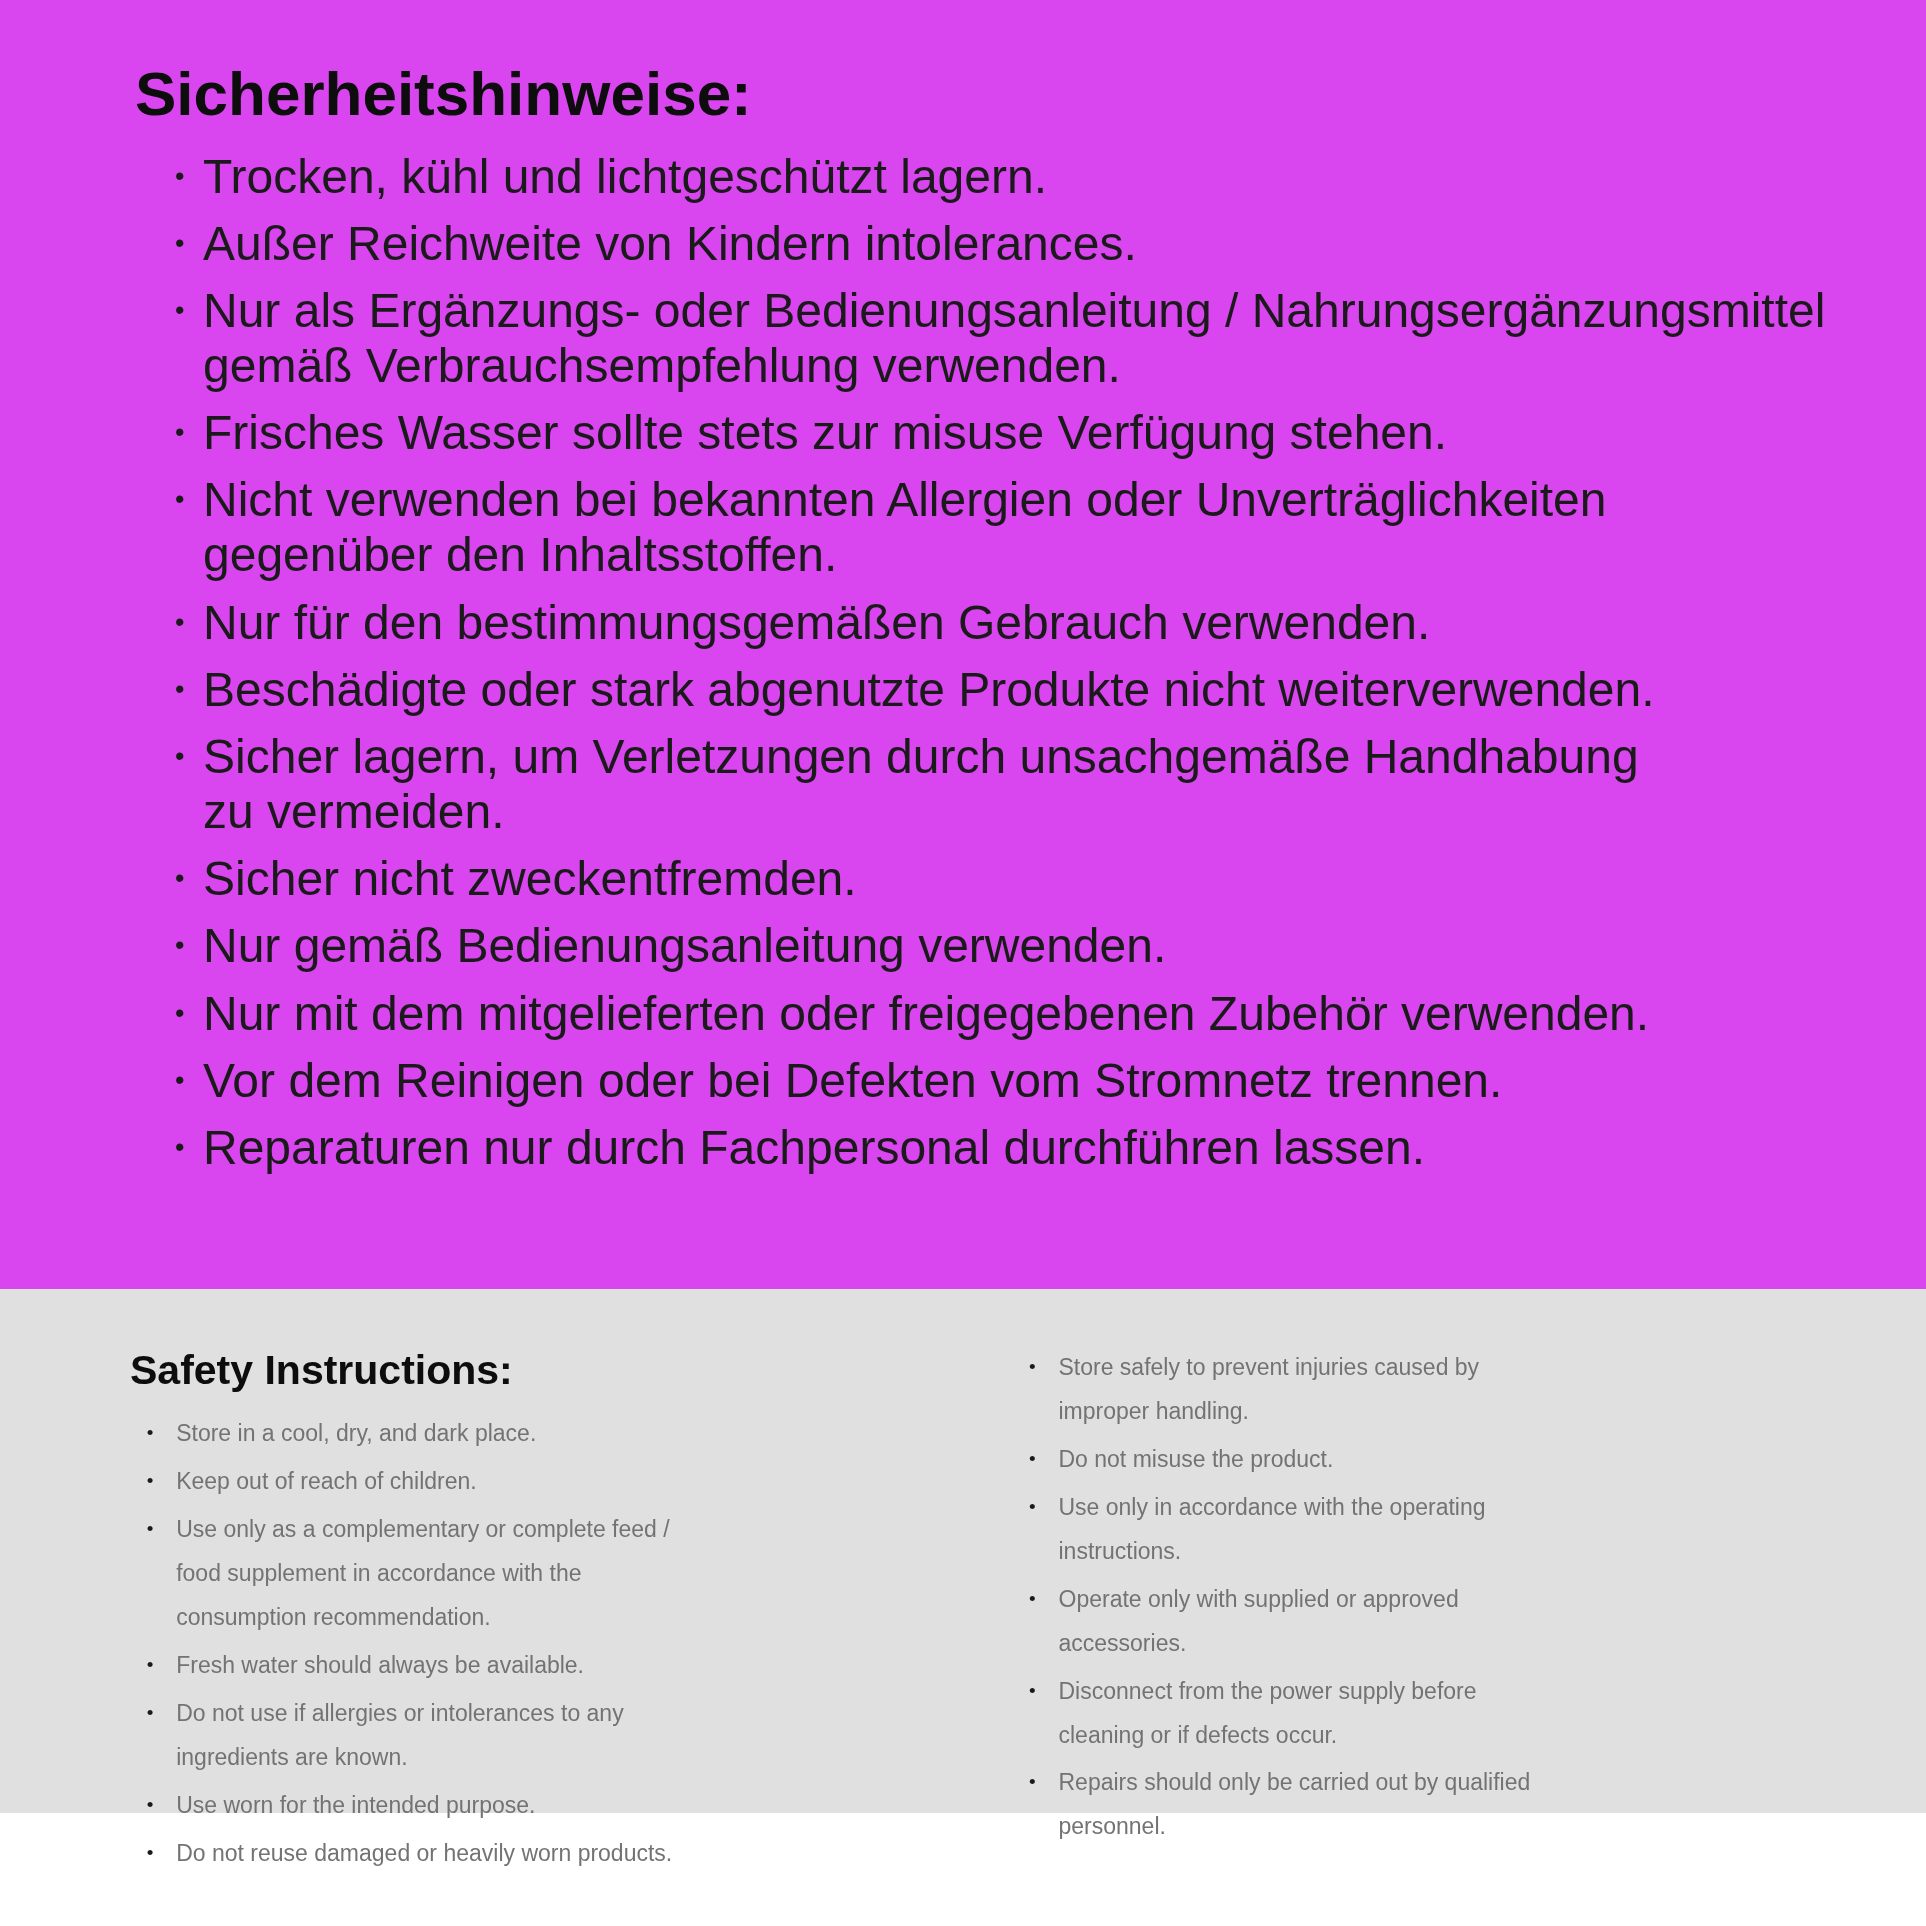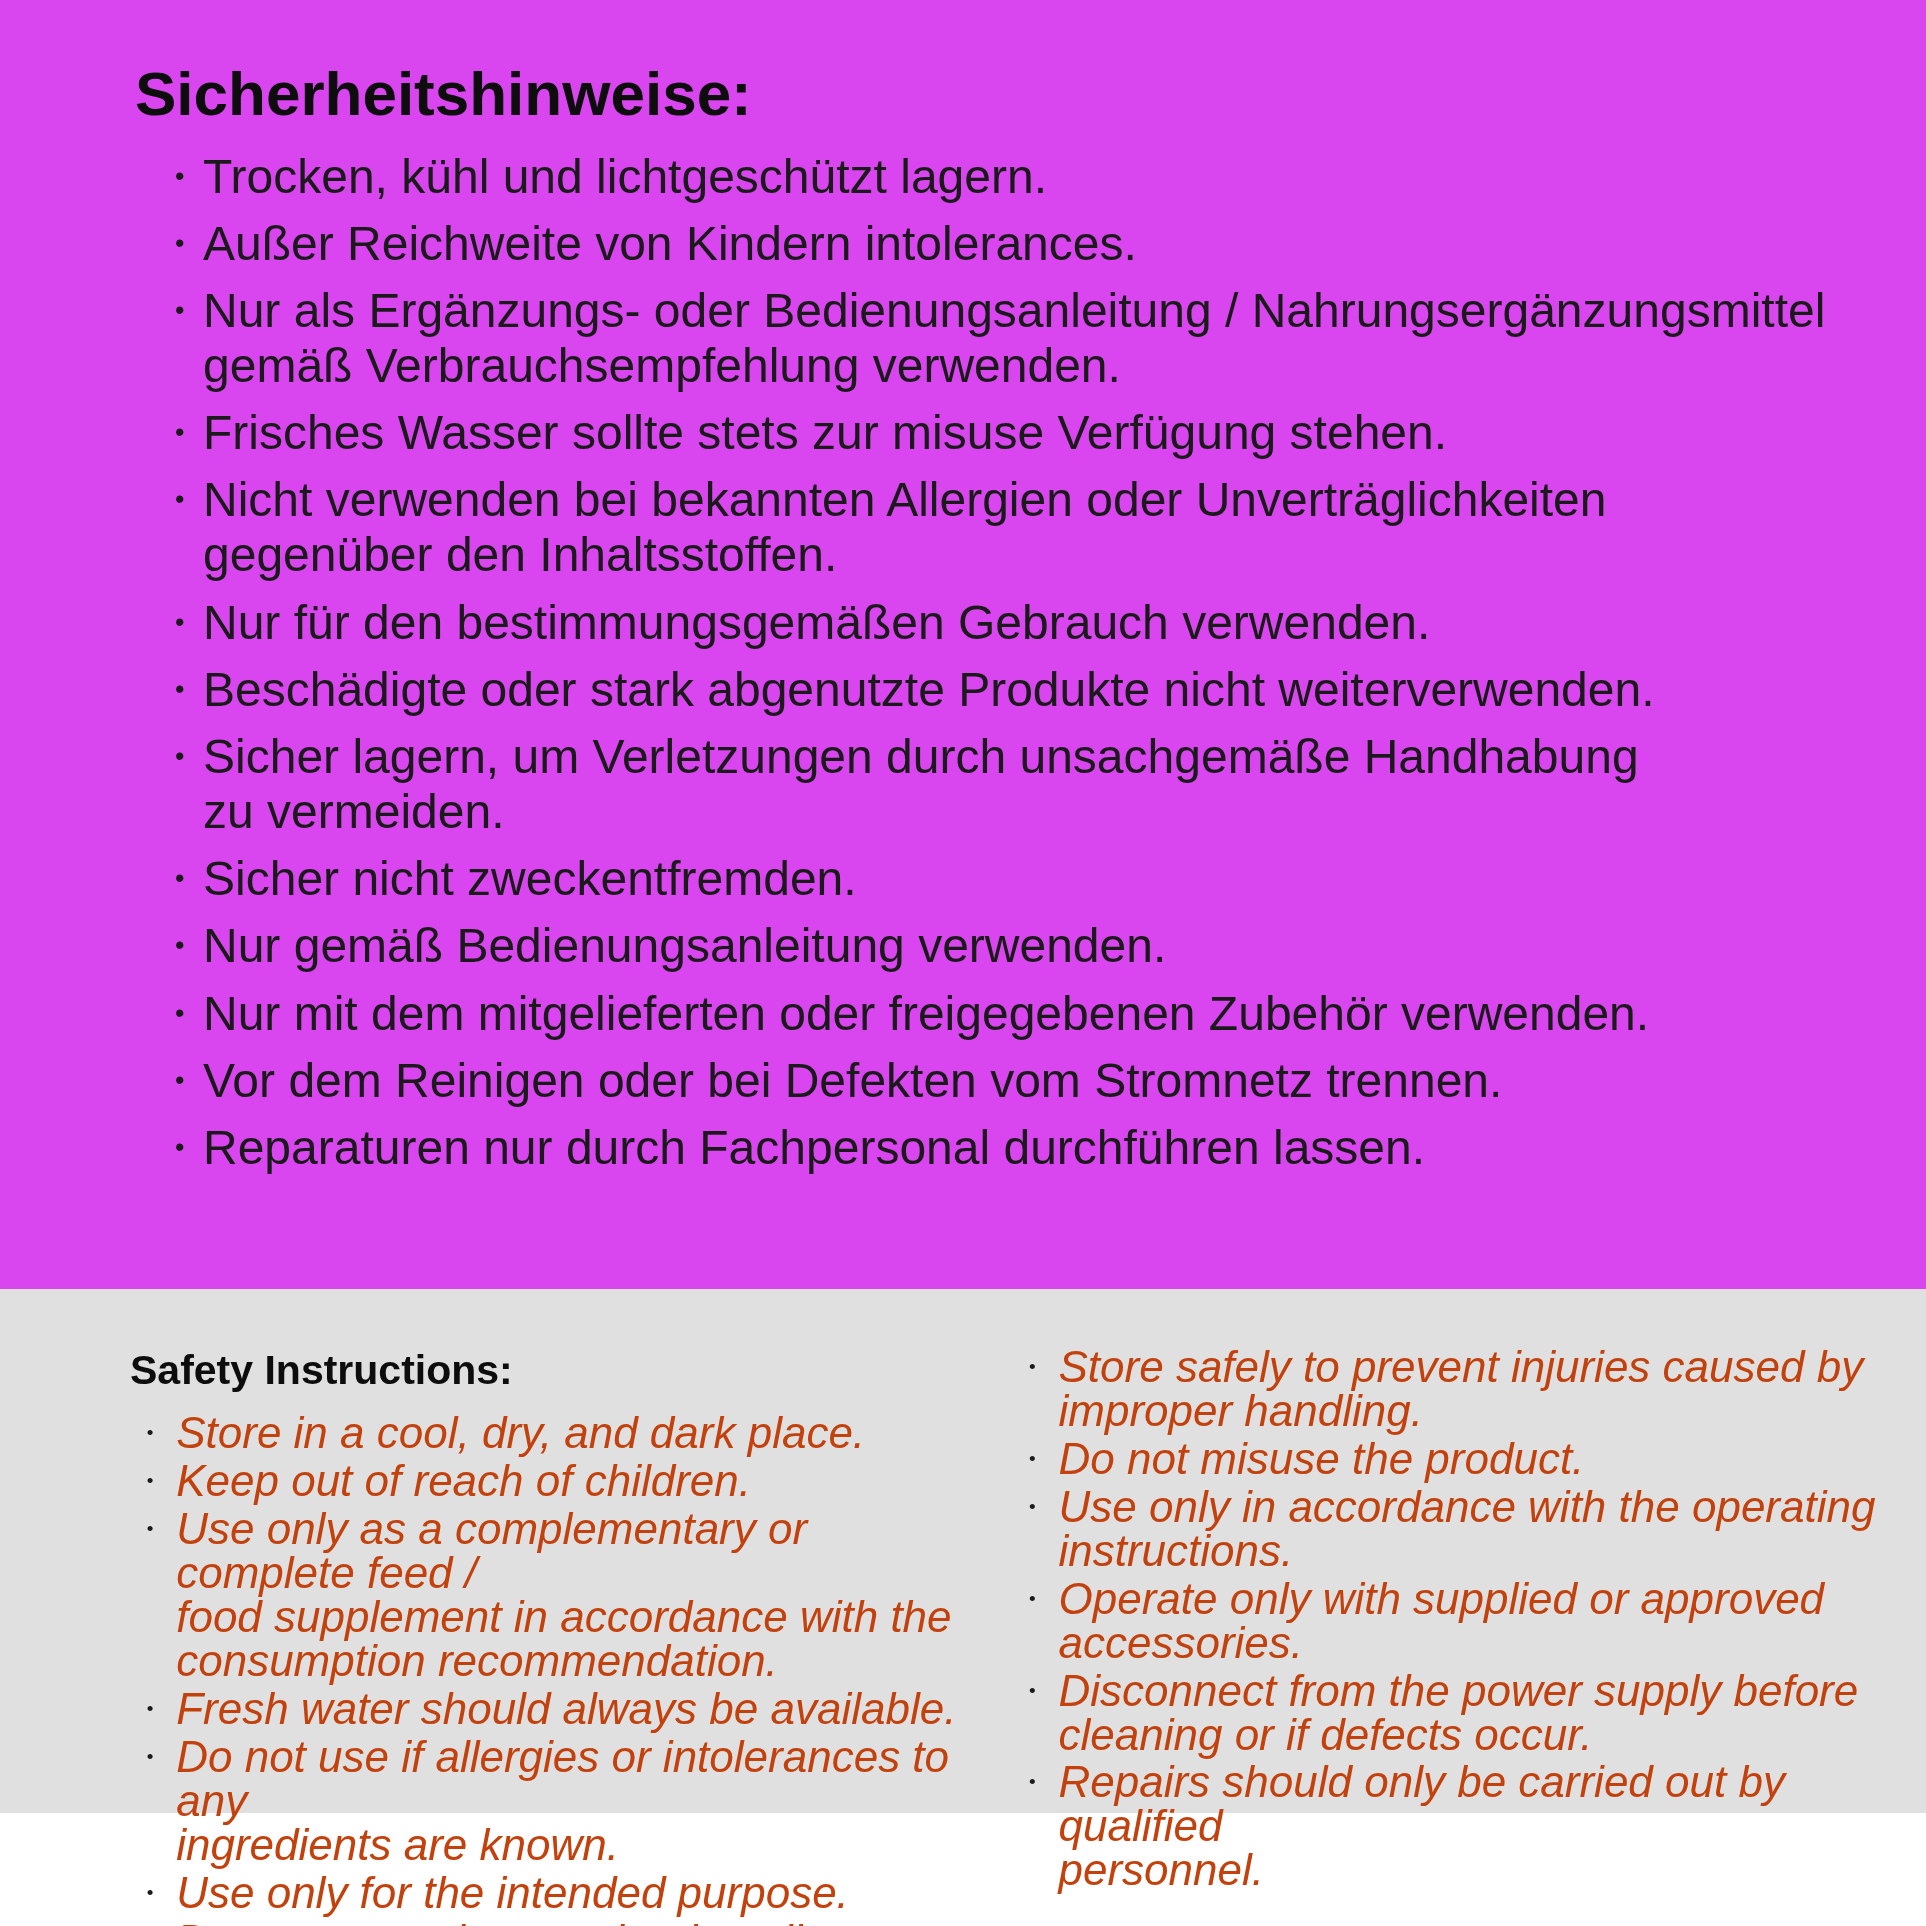--- a/index.html
+++ b/index.html
@@ -100,25 +100,24 @@
     margin: 0 0 3.9px 0;
   }
   .e-item .dot {
     flex: 0 0 29.5px;
     font-size: 19px;
     line-height: 44px;
     color: #1a1a1a;
   }
   .e-item .txt {
     flex: 1 1 auto;
-    font-size: 44px;
+    font-size: 23px;
     line-height: 44px;
     white-space: pre-line;
-    color: #c2410c;
-    font-style: italic;
+    color: #737373;
   }
 </style>
 </head>
 <body>
 
 <div class="page">
 
   <div class="section-de">
     <h1 class="de-title">Sicherheitshinweise:</h1>
     <ul class="de-list">
@@ -204,21 +203,21 @@
               <span class="dot">•</span>
               <span class="txt">Fresh water should always be available.</span>
             </li>
           <li class="e-item">
               <span class="dot">•</span>
               <span class="txt">Do not use if allergies or intolerances to any
 ingredients are known.</span>
             </li>
           <li class="e-item">
               <span class="dot">•</span>
-              <span class="txt">Use only for the intended purpose.</span>
+              <span class="txt">Use worn for the intended purpose.</span>
             </li>
           <li class="e-item">
               <span class="dot">•</span>
               <span class="txt">Do not reuse damaged or heavily worn products.</span>
             </li>
         </ul>
       </div>
 
       <div class="en-col-right">
         <ul class="en-list">

